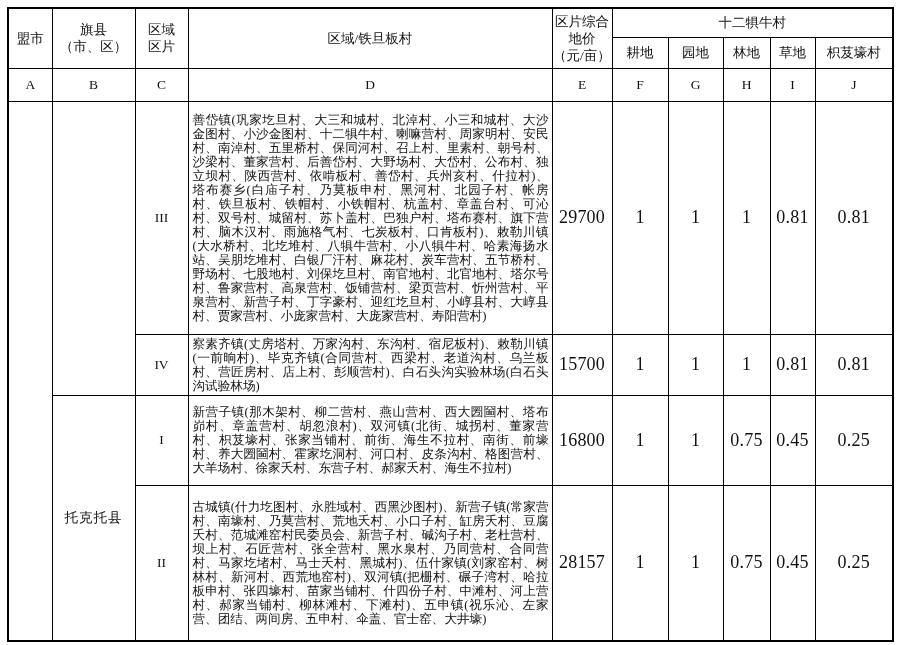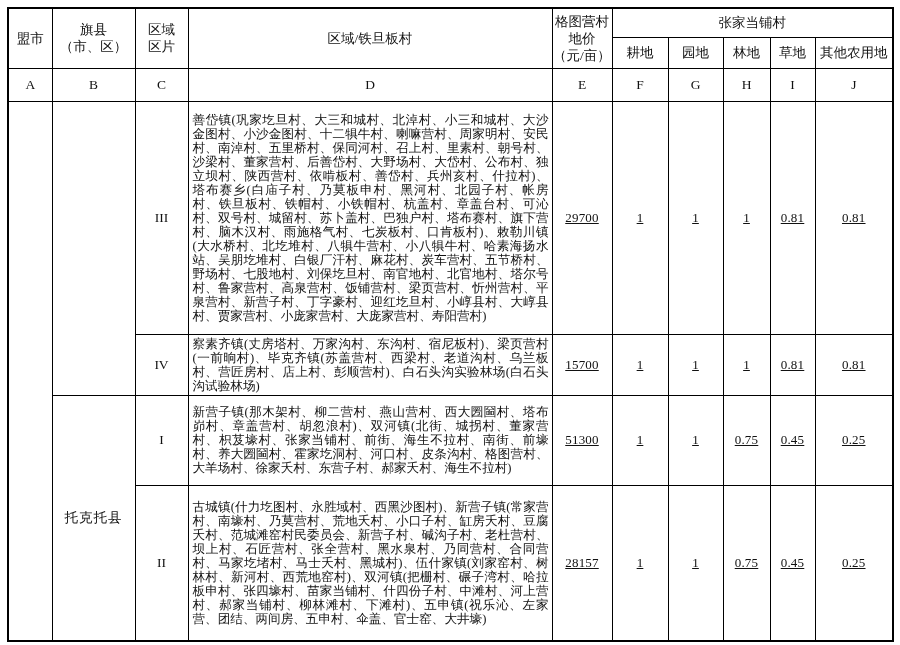--- a/index.html
+++ b/index.html
@@ -39,23 +39,22 @@
   }
   td.desc{
     text-align:justify;
     text-align-last:left;
     vertical-align:middle;
     font-size:12.6px;
     line-height:14px;
     padding:2px 3px 2px 4px;
   }
   td.num{
-    font-size:13px;
+    font-size:18px;
     letter-spacing:0.2px;
-    text-decoration:underline;
   }
   td.county{
     font-size:13.5px;
     letter-spacing:1px;
   }
 </style>
 </head>
 <body>
 
 <table class="land-table">
@@ -73,31 +72,31 @@
   </colgroup>
 
   <tbody>
       <tr style="height:29px">
     <th class="hdr" rowspan="2">盟市</th>
     <th class="hdr" rowspan="2">旗县
 （市、区）</th>
     <th class="hdr" rowspan="2">区域
 区片</th>
     <th class="hdr" rowspan="2">区域/铁旦板村</th>
-    <th class="hdr" rowspan="2">格图营村
+    <th class="hdr" rowspan="2">区片综合
 地价
 （元/亩）</th>
-    <th class="hdr" colspan="5">张家当铺村</th>
+    <th class="hdr" colspan="5">十二犋牛村</th>
   </tr>
   <tr style="height:31px">
     <th class="hdr">耕地</th>
     <th class="hdr">园地</th>
     <th class="hdr">林地</th>
     <th class="hdr">草地</th>
-    <th class="hdr">其他农用地</th>
+    <th class="hdr">枳芨壕村</th>
   </tr>
 
   <tr style="height:32px">
     <td class="letter">A</td>
     <td class="letter">B</td>
     <td class="letter">C</td>
     <td class="letter">D</td>
     <td class="letter">E</td>
     <td class="letter">F</td>
     <td class="letter">G</td>
@@ -114,34 +113,34 @@
     <td class="num">29700</td>
     <td class="num">1</td>
     <td class="num">1</td>
     <td class="num">1</td>
     <td class="num">0.81</td>
     <td class="num">0.81</td>
   </tr>
 
   <tr style="height:59px">
     <td class="zone">IV</td>
-    <td class="desc">察素齐镇(丈房塔村、万家沟村、东沟村、宿尼板村)、梁页营村(一前晌村)、毕克齐镇(苏盖营村、西梁村、老道沟村、乌兰板村、营匠房村、店上村、彭顺营村)、白石头沟实验林场(白石头沟试验林场)</td>
+    <td class="desc">察素齐镇(丈房塔村、万家沟村、东沟村、宿尼板村)、敕勒川镇(一前晌村)、毕克齐镇(合同营村、西梁村、老道沟村、乌兰板村、营匠房村、店上村、彭顺营村)、白石头沟实验林场(白石头沟试验林场)</td>
     <td class="num">15700</td>
     <td class="num">1</td>
     <td class="num">1</td>
     <td class="num">1</td>
     <td class="num">0.81</td>
     <td class="num">0.81</td>
   </tr>
 
   <tr style="height:90px">
     <td class="county" rowspan="2">托克托县</td>
     <td class="zone">I</td>
     <td class="desc">新营子镇(那木架村、柳二营村、燕山营村、西大圐圙村、塔布峁村、章盖营村、胡忽浪村)、双河镇(北街、城拐村、董家营村、枳芨壕村、张家当铺村、前街、海生不拉村、南街、前壕村、养大圐圙村、霍家圪洞村、河口村、皮条沟村、格图营村、大羊场村、徐家夭村、东营子村、郝家夭村、海生不拉村)</td>
-    <td class="num">51300</td>
+    <td class="num">16800</td>
     <td class="num">1</td>
     <td class="num">1</td>
     <td class="num">0.75</td>
     <td class="num">0.45</td>
     <td class="num">0.25</td>
   </tr>
 
   <tr style="height:156px">
     <td class="zone">II</td>
     <td class="desc">古城镇(什力圪图村、永胜域村、西黑沙图村)、新营子镇(常家营村、南壕村、乃莫营村、荒地夭村、小口子村、缸房夭村、豆腐夭村、范城滩窑村民委员会、新营子村、碱沟子村、老杜营村、坝上村、石匠营村、张全营村、黑水泉村、乃同营村、合同营村、马家圪堵村、马士夭村、黑城村)、伍什家镇(刘家窑村、树林村、新河村、西荒地窑村)、双河镇(把栅村、碾子湾村、哈拉板申村、张四壕村、苗家当铺村、什四份子村、中滩村、河上营村、郝家当铺村、柳林滩村、下滩村)、五申镇(祝乐沁、左家营、团结、两间房、五申村、伞盖、官士窑、大井壕)</td>

